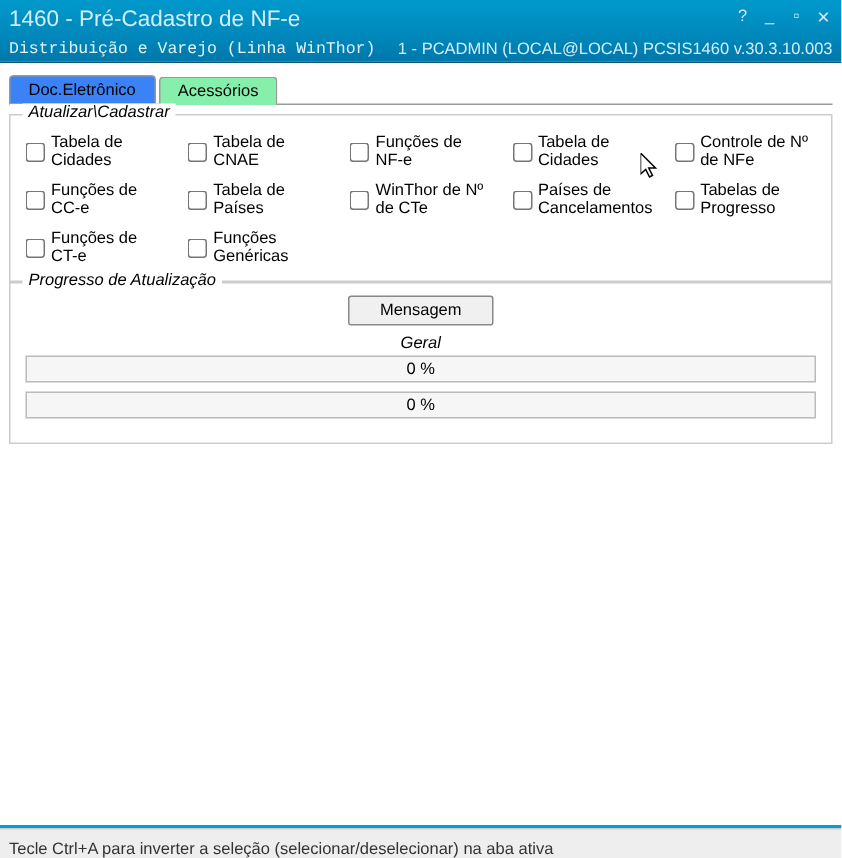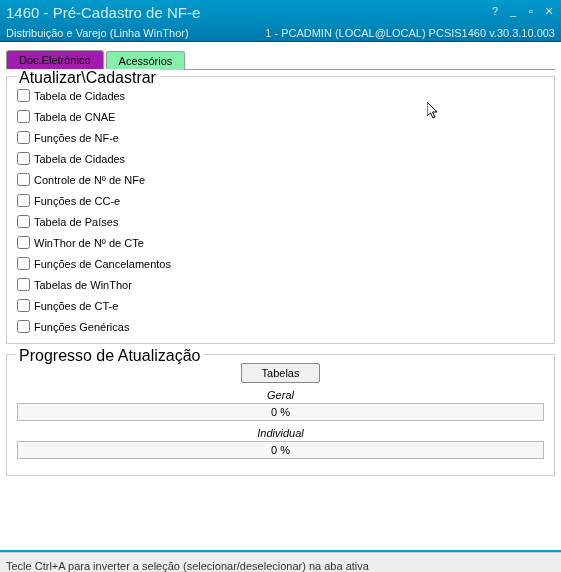--- a/index.html
+++ b/index.html
@@ -2,33 +2,33 @@
 <html><head>
 <meta charset="utf-8">
 <style>
 * { box-sizing: border-box; margin: 0; padding: 0; }
 body { font-family: Tahoma, Arial, sans-serif; font-size: 11px; background: #fff; width: 561px; height: 572px; overflow: hidden; position: relative; }
 .titlebar { background: linear-gradient(#0099cc, #0088bb); color: #fff; height: 24px; display: flex; align-items: center; padding: 0 6px; position: relative; }
 .titlebar-title { font-size: 15px; font-weight: normal; color: #d0eef8; }
 .titlebar-controls { position: absolute; right: 4px; top: 4px; display: flex; gap: 2px; }
 .titlebar-btn { width: 16px; height: 14px; display: inline-flex; align-items: center; justify-content: center; color: #cfe8f2; font-size: 11px; cursor: pointer; }
 .subtitle { background: linear-gradient(#0088bb, #0077aa); color: #fff; height: 18px; display: flex; align-items: center; padding: 0 6px; font-size: 11px; border-bottom: 1px solid #005577; }
-.subtitle-left { flex: 1; color: #e0f2f9; }
+.subtitle-left { flex: 1; color: #e0f2f9; font-family: Liberation Mono, monospace; }
 .subtitle-right { color: #d0eef8; font-size: 11px; }
 .content { padding: 6px 6px 0 6px; display: flex; flex-direction: column; height: calc(100% - 24px - 18px - 20px - 2px); }
 .tabs { display: flex; align-items: flex-end; height: 22px; border-bottom: 1px solid #999; }
 .tab { padding: 3px 12px; border: 1px solid #999; border-bottom: none; background: #86efac; margin-right: 2px; border-radius: 3px 3px 0 0; cursor: pointer; position: relative; top: 1px; }
-.tab.active { background: #a21caf; border-bottom: 1px solid #fff; }
+.tab.active { background: #3b82f6; border-bottom: 1px solid #fff; }
 .fieldset { border: 1px solid #ccc; margin-top: 6px; padding: 8px 10px 10px 10px; position: relative; }
-.fieldset-legend { position: absolute; top: -8px; left: 8px; background: #fff; padding: 0 4px; font-size: 16px; }
-.checkbox-grid { display: grid; grid-template-columns: repeat(1, 1fr); gap: 8px 14px; margin-top: 4px; }
+.fieldset-legend { position: absolute; top: -8px; left: 8px; background: #fff; padding: 0 4px; font-size: 11px; font-style: italic; }
+.checkbox-grid { display: grid; grid-template-columns: repeat(5, 1fr); gap: 8px 14px; margin-top: 4px; }
 .checkbox-item { display: flex; align-items: center; gap: 4px; }
 .checkbox-item input { width: 13px; height: 13px; }
 .checkbox-item label { font-size: 11px; }
-.progress-section { border: 1px solid #ccc; margin-top: 10px; padding: 8px 10px 10px 10px; position: relative; text-align: center; }
+.progress-section { border: 1px solid #ccc; margin-top: 0; padding: 8px 10px 10px 10px; position: relative; text-align: center; }
 .btn { border: 1px solid #888; background: #f0f0f0; padding: 3px 20px; font-size: 11px; cursor: pointer; border-radius: 2px; margin-bottom: 6px; }
 .prog-label { font-size: 11px; margin-bottom: 2px; font-style: italic; }
 .progress-bar { border: 1px solid #bbb; background: #f6f6f6; height: 18px; display: flex; align-items: center; justify-content: center; font-size: 11px; margin-bottom: 6px; width: 100%; }
 .spacer { flex: 1; }
 .footer-divider { height: 2px; background: #00a0d0; }
 .statusbar { height: 20px; background: #eeeeee; border-top: 1px solid #ccc; display: flex; align-items: flex-end; padding: 0 6px; font-size: 11px; color: #333; position: absolute; bottom: 0; left: 0; right: 0; }
 .cursor { position: absolute; left: 427px; top: 102px; pointer-events: none; }
 </style>
 </head>
 <body>
@@ -86,46 +86,45 @@
       <div class="checkbox-item">
           <input type="checkbox" style="">
           <label>Tabela de Países</label>
         </div>
       <div class="checkbox-item">
           <input type="checkbox" style="">
           <label>WinThor de Nº de CTe</label>
         </div>
       <div class="checkbox-item">
           <input type="checkbox" style="">
-          <label>Funções de Cancelamentos</label>
+          <label>Países de Cancelamentos</label>
         </div>
 
       <div class="checkbox-item">
           <input type="checkbox" style="">
-          <label>Tabelas de WinThor</label>
+          <label>Tabelas de Progresso</label>
         </div>
       <div class="checkbox-item">
           <input type="checkbox" style="">
           <label>Funções de CT-e</label>
         </div>
       <div class="checkbox-item">
           <input type="checkbox" style="">
           <label>Funções Genéricas</label>
         </div>
     </div>
   </div>
 
   <div class="progress-section">
     <span class="fieldset-legend">Progresso de Atualização</span>
-    <button class="btn">Tabelas</button>
+    <button class="btn">Mensagem</button>
     <div class="prog-label">Geral</div>
     <div class="progress-bar">
         <span>0 %</span>
       </div>
-    <div class="prog-label">Individual</div>
     <div class="progress-bar">
         <span>0 %</span>
       </div>
   </div>
 
   <div class="spacer"></div>
 </div>
 
 <div class="footer-divider" style="position:absolute;bottom:20px;left:0;right:0;"></div>
 <div class="statusbar">

